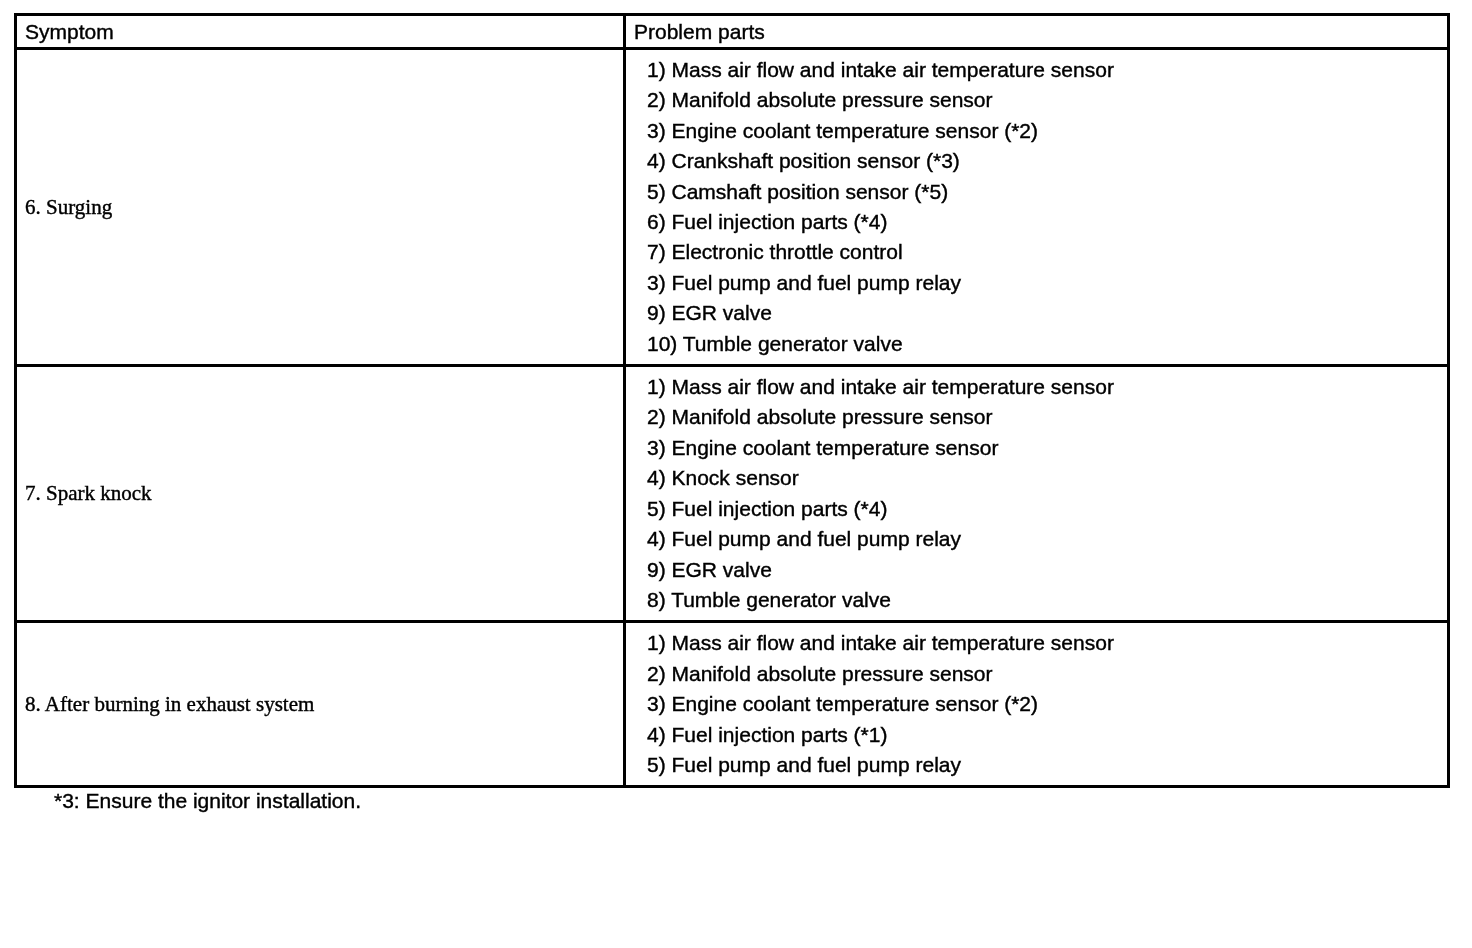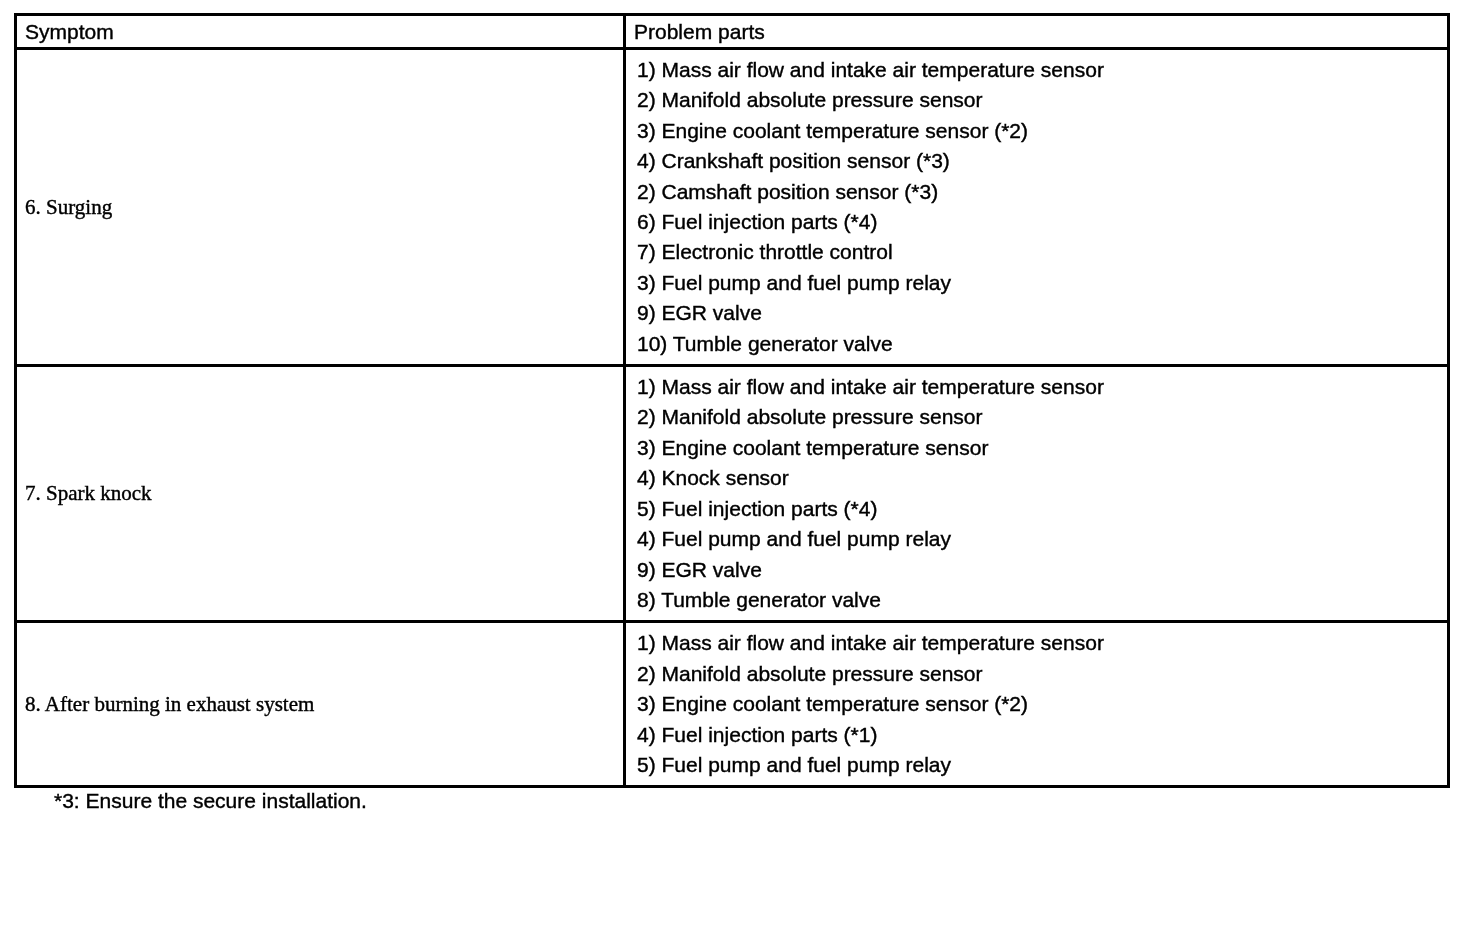--- a/index.html
+++ b/index.html
@@ -37,21 +37,21 @@
     margin-top: 40px;
   }
   .symptom-cell {
     vertical-align: middle;
     padding: 4px 8px;
     white-space: nowrap;
     font-family: Liberation Serif, serif;
   }
   .parts-cell {
     vertical-align: middle;
-    padding: 5px 11px;
+    padding: 5px 21px;
   }
   .part-line {
     line-height: 30.4px;
     white-space: nowrap;
   }
   .footnotes {
     position: absolute;
     left: 54px;
     top: 786px;
   }
@@ -79,21 +79,21 @@
     </thead>
     <tbody>
 
     <tr>
           <td class="symptom-cell">6. Surging</td>
           <td class="parts-cell">
             <div class="part-line">1) Mass air flow and intake air temperature sensor</div>
             <div class="part-line">2) Manifold absolute pressure sensor</div>
             <div class="part-line">3) Engine coolant temperature sensor (*2)</div>
             <div class="part-line">4) Crankshaft position sensor (*3)</div>
-            <div class="part-line">2) Camshaft position sensor (*3)</div>
+            <div class="part-line">5) Camshaft position sensor (*5)</div>
             <div class="part-line">6) Fuel injection parts (*4)</div>
             <div class="part-line">7) Electronic throttle control</div>
             <div class="part-line">3) Fuel pump and fuel pump relay</div>
             <div class="part-line">9) EGR valve</div>
             <div class="part-line">10) Tumble generator valve</div>
           </td>
         </tr>
         <tr>
           <td class="symptom-cell">7. Spark knock</td>
           <td class="parts-cell">
@@ -115,16 +115,16 @@
             <div class="part-line">3) Engine coolant temperature sensor (*2)</div>
             <div class="part-line">4) Fuel injection parts (*1)</div>
             <div class="part-line">5) Fuel pump and fuel pump relay</div>
           </td>
         </tr>
       </tbody>
   </table>
 
   <div class="footnotes">
 
-      <div class="footnote">*3: Ensure the secure installation.</div>
+      <div class="footnote">*3: Ensure the ignitor installation.</div>
     </div>
 
 </div>
 
 </body></html>

